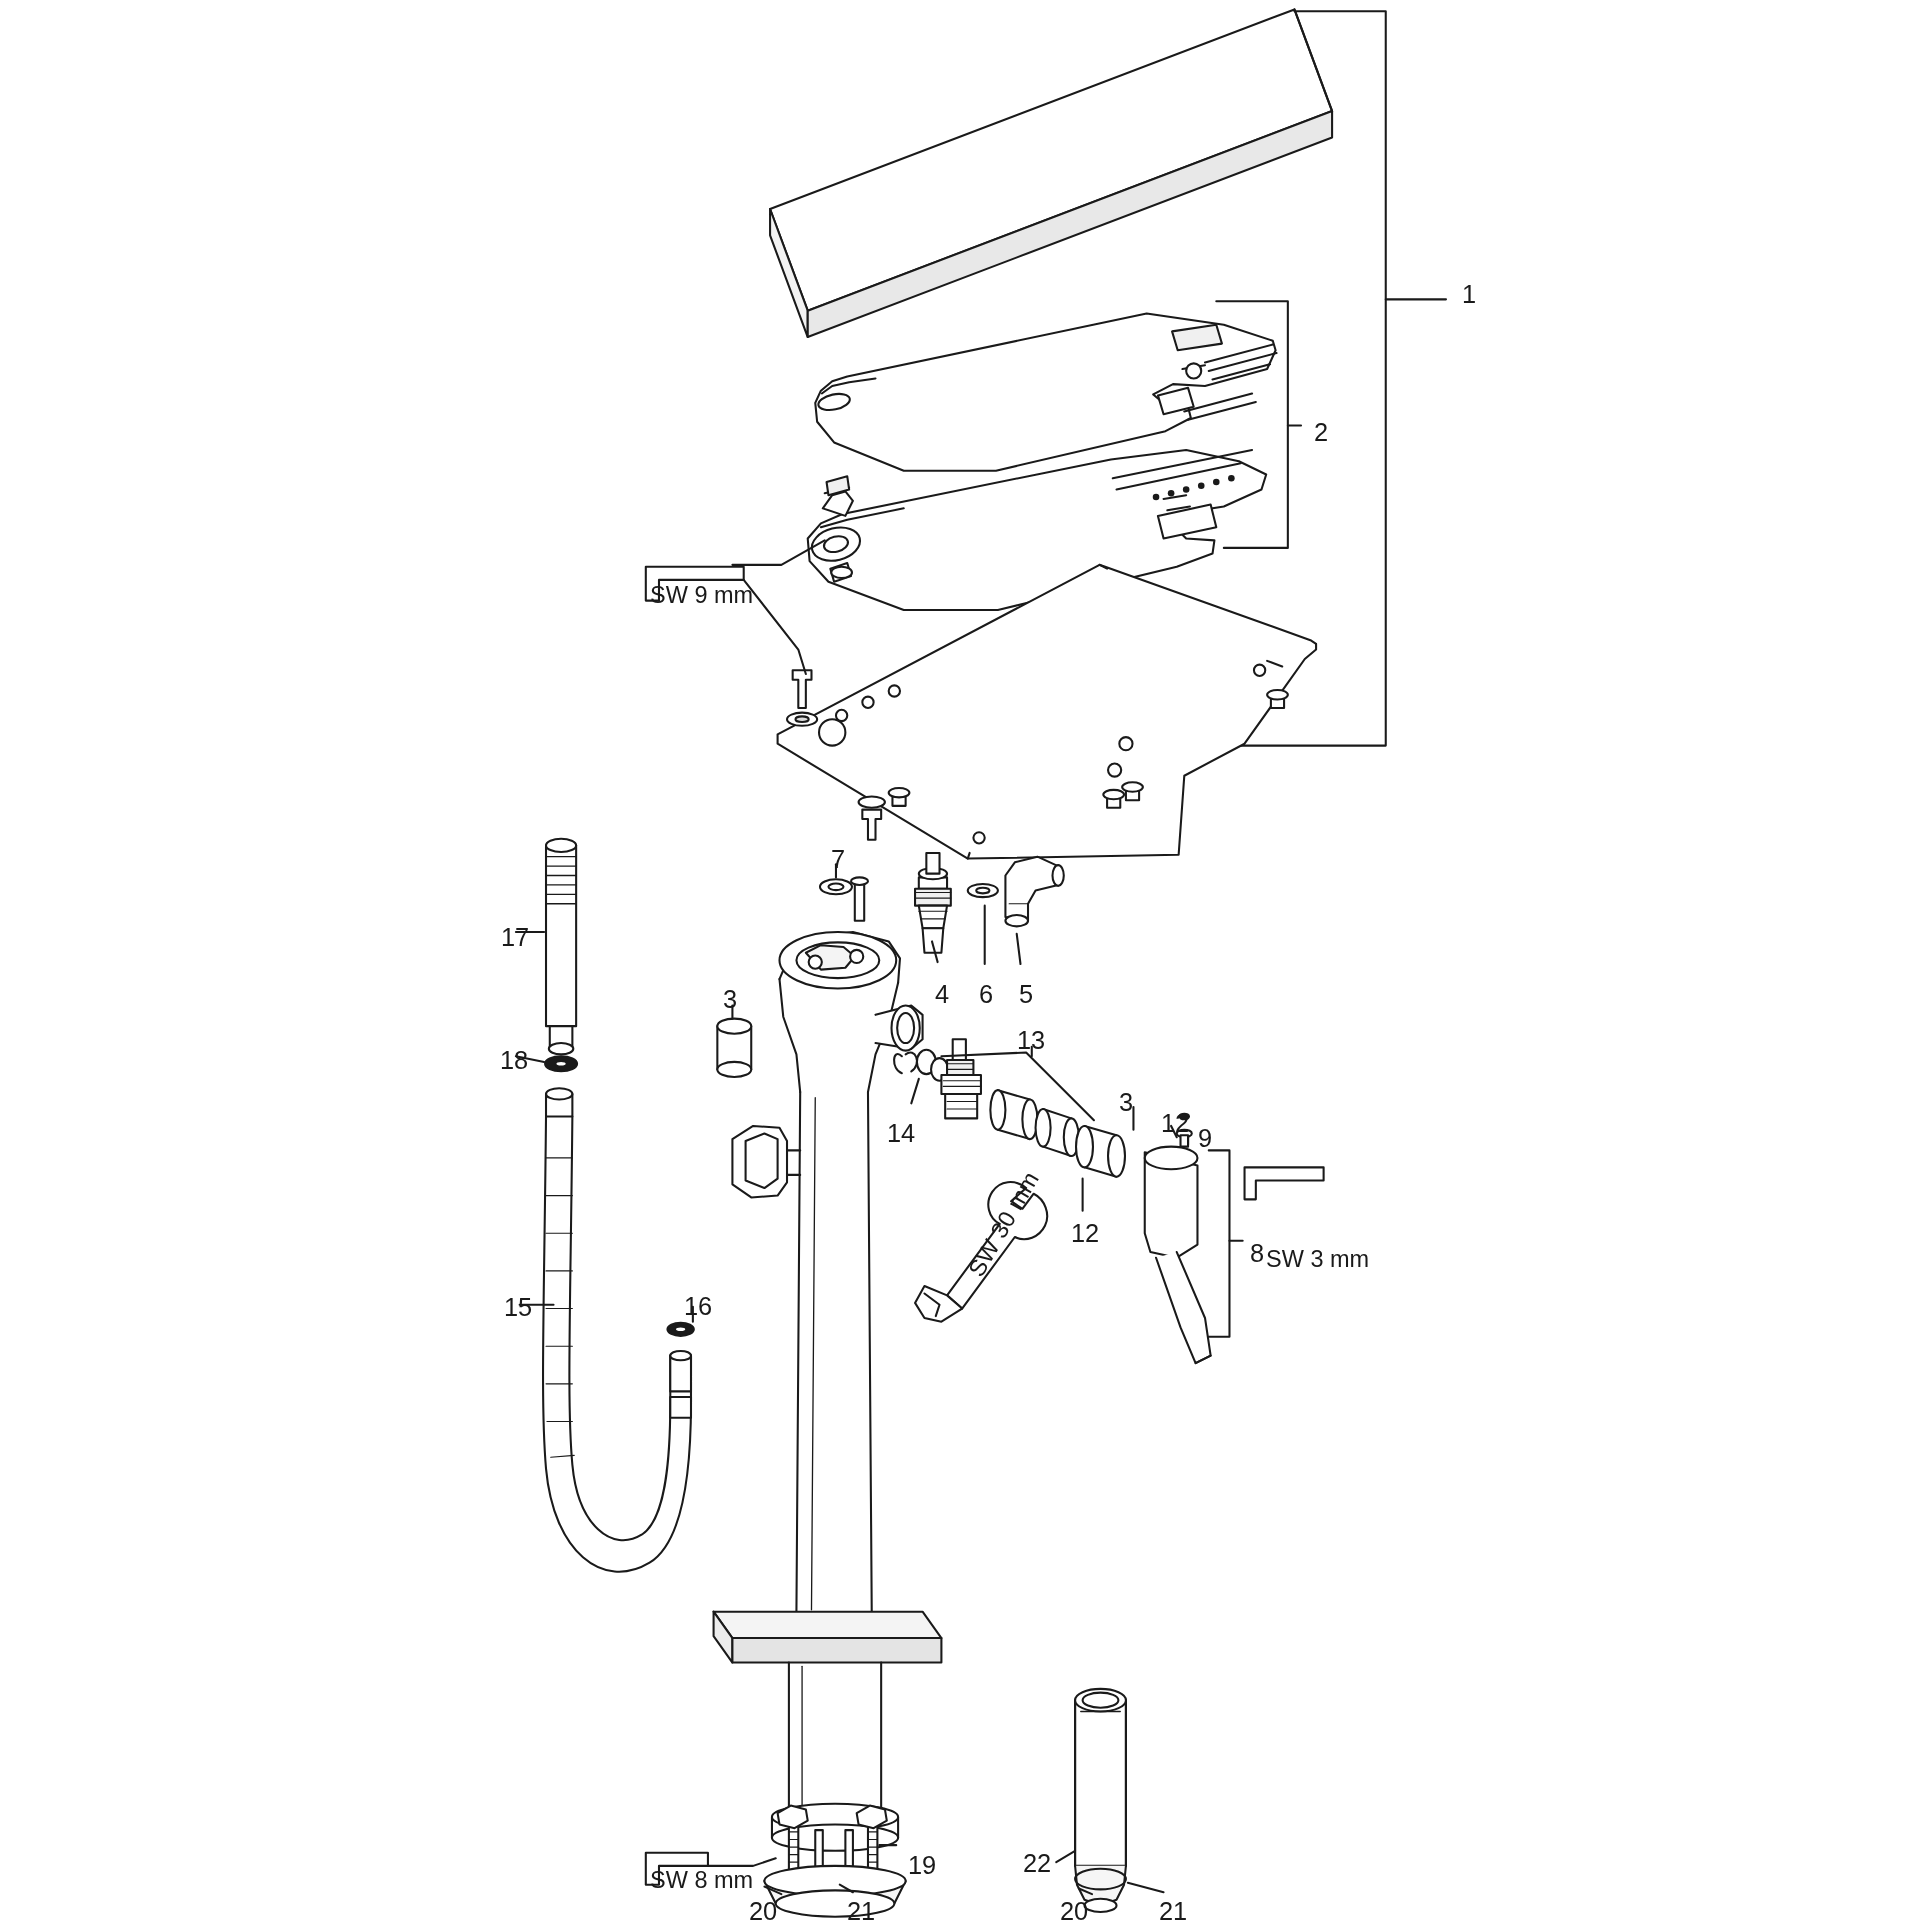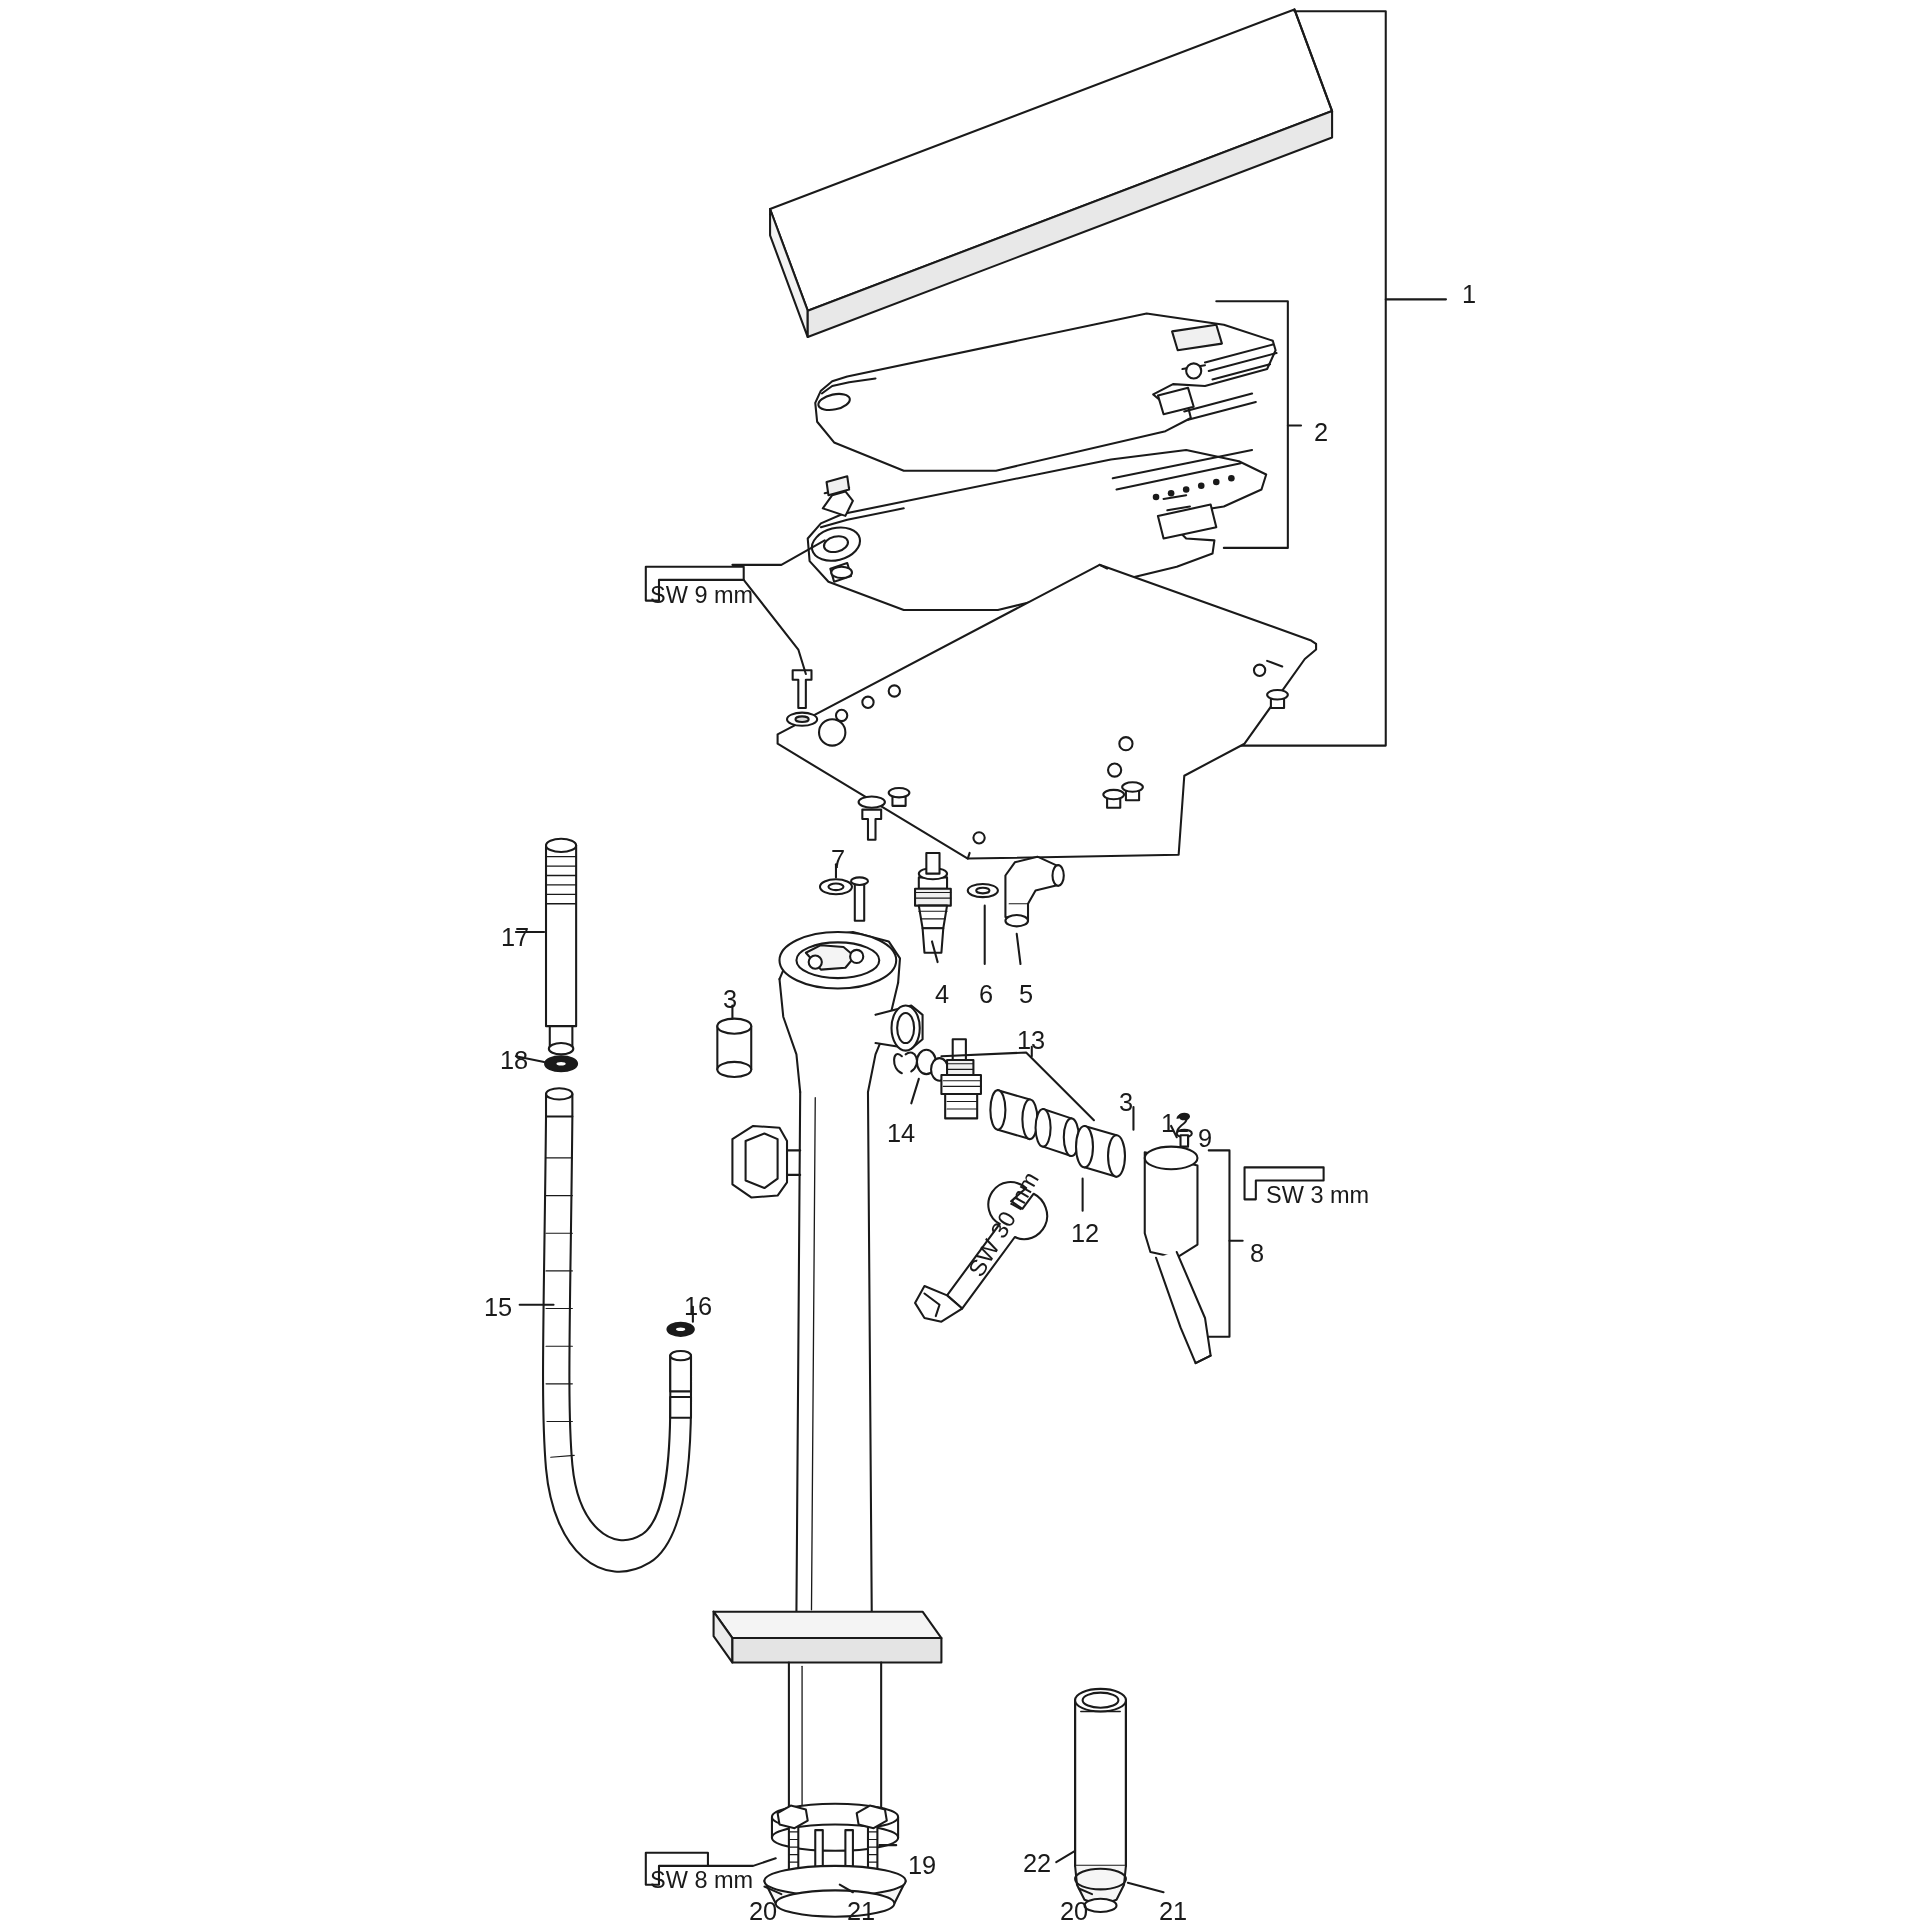--- a/index.html
+++ b/index.html
@@ -409,30 +409,30 @@
   <div class="lbl" style="left:1019px; top:982px;">5</div>
   <div class="lbl" style="left:979px; top:982px;">6</div>
   <div class="lbl" style="left:831px; top:847px;">7</div>
   <div class="lbl" style="left:1250px; top:1241px;">8</div>
   <div class="lbl" style="left:1198px; top:1126px;">9</div>
   <div class="lbl" style="left:1161px; top:1111px;">12</div>
   <div class="lbl" style="left:1119px; top:1090px;">3</div>
   <div class="lbl" style="left:1071px; top:1221px;">12</div>
   <div class="lbl" style="left:1017px; top:1028px;">13</div>
   <div class="lbl" style="left:887px; top:1121px;">14</div>
-  <div class="lbl" style="left:484px; top:1295px;">15</div>
+  <div class="lbl" style="left:504px; top:1295px;">15</div>
   <div class="lbl" style="left:684px; top:1294px;">16</div>
   <div class="lbl" style="left:488px; top:925px;margin-left:13px;">17</div>
   <div class="lbl" style="left:500px; top:1048px;">18</div>
   <div class="lbl" style="left:908px; top:1853px;">19</div>
   <div class="lbl" style="left:749px; top:1899px;">20</div>
   <div class="lbl" style="left:847px; top:1899px;">21</div>
   <div class="lbl" style="left:1023px; top:1851px;">22</div>
   <div class="lbl" style="left:1060px; top:1899px;">20</div>
   <div class="lbl" style="left:1159px; top:1899px;">21</div>
 
   <div class="tool" style="left:650px; top:584px;">SW 9 mm</div>
-  <div class="tool" style="left:1266px; top:1184px;">SW 3 mm</div>
+  <div class="tool" style="left:1266px; top:1248px;">SW 3 mm</div>
   <div class="tool rot" style="left:965px; top:1269px; transform: rotate(-60deg);">SW 30 mm</div>
   <div class="tool" style="left:650px; top:1869px;">SW 8 mm</div>
 
 </div>
 
 
 </body></html>

